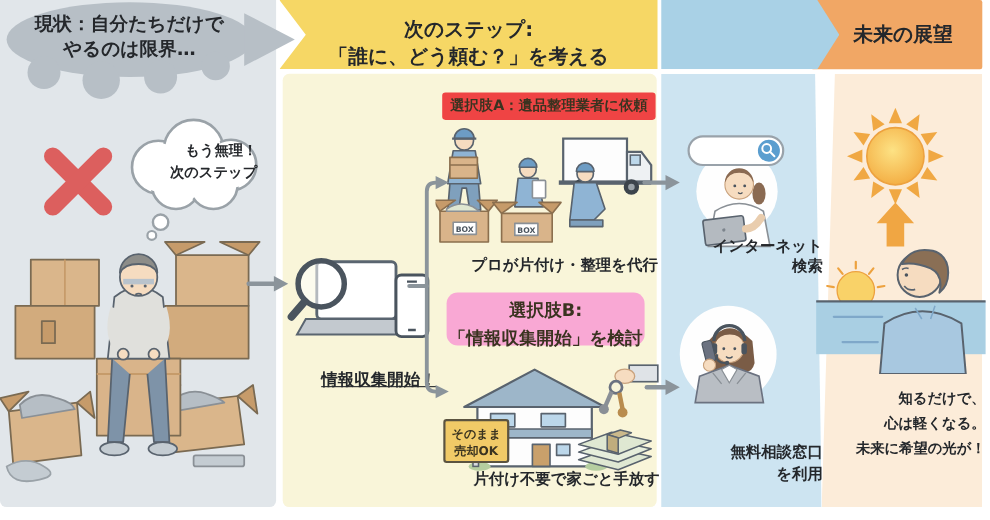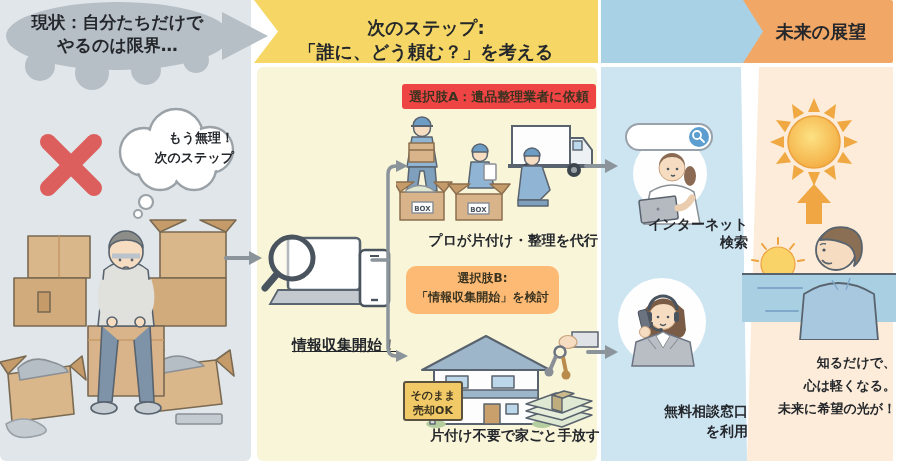--- a/index.html
+++ b/index.html
@@ -201,22 +201,22 @@
       <text x="26.5" y="98.5" font-size="7" font-weight="bold" fill="#4a545e" text-anchor="middle" stroke="none">BOX</text>
       <path d="M60 82 h46 v26 h-46 z" fill="#d9b48a"></path>
       <path d="M60 82 l-8 -10 22 0 z" fill="#c69b6a"></path>
       <path d="M106 82 l8 -10 -20 0 z" fill="#c69b6a"></path>
       <rect x="72" y="91" width="21" height="11" fill="#ffffff" stroke="#8a9096"></rect>
       <text x="82.5" y="99.5" font-size="7" font-weight="bold" fill="#4a545e" text-anchor="middle" stroke="none">BOX</text>
     </g>
   </svg>
   <div class="cap" style="left:396px;top:232px;width:202px;font-size:14px;z-index:3;">プロが片付け・整理を代行</div>
 
-  <div class="badge" style="left:406px;top:266px;width:153px;height:48px;background:#fdba74;border-radius:10px;
-              font-size:12px;line-height:1.6;padding-top:3px;box-sizing:border-box;z-index:3;">
+  <div class="badge" style="left:406px;top:266px;width:180px;height:48px;background:#f9a8d4;border-radius:10px;
+              font-size:16px;line-height:1.6;padding-top:3px;box-sizing:border-box;z-index:3;">
     <span class="line">選択肢B:</span>
     <span class="line">「情報収集開始」を検討</span>
   </div>
 
   <svg class="abs" style="left:402px;top:330px;width:198px;height:100px;z-index:3;" viewBox="0 0 198 100">
     <g stroke="#59636e" stroke-width="2" stroke-linejoin="round">
       <rect x="32" y="40" width="104" height="54" fill="#fdfdfd"></rect>
       <path d="M20 40 L84 6 L148 40 Z" fill="#9db6c9"></path>
       <rect x="32" y="60" width="104" height="8" fill="#9db6c9" stroke-width="1.5"></rect>
       <rect x="44" y="46" width="22" height="12" fill="#bcd7ea" stroke-width="1.5"></rect>

